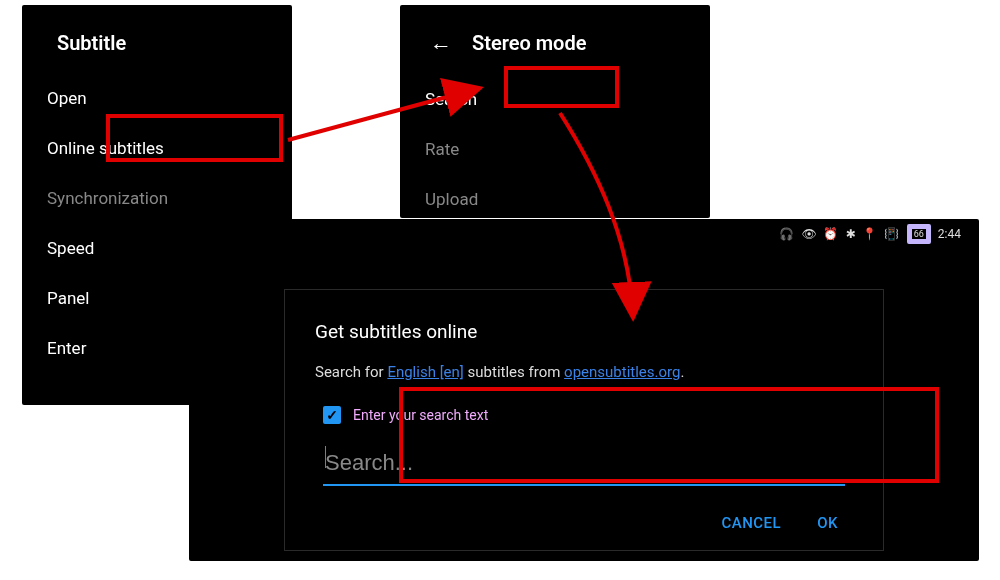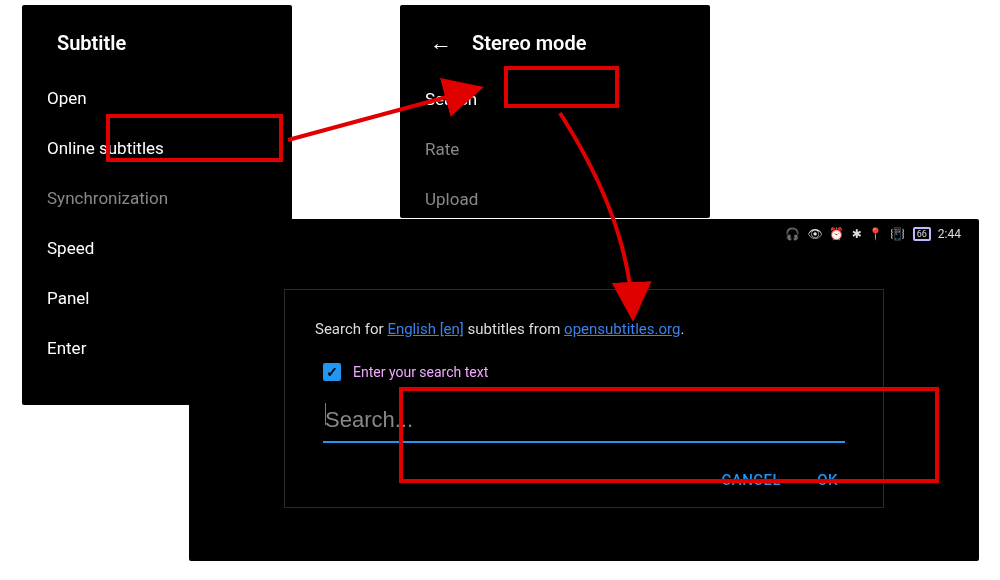--- a/index.html
+++ b/index.html
@@ -223,26 +223,27 @@
 </div>
 
 <div class="panel panel-3">
   <div class="status-bar">
     <span>🎧</span>
     <span>👁</span>
     <span>⏰</span>
     <span>✱</span>
     <span>📍</span>
     <span>📳</span>
-    <span style="border:2px solid #c4b5fd;padding:0 2px;font-size:9px;border-radius:2px;">66</span>
+    <span style="border:5px solid #c4b5fd;padding:0 2px;font-size:9px;border-radius:2px;">66</span>
     <span>2:44</span>
   </div>
 
   <div class="dialog">
     <div class="dialog-inner">
+      <div class="dialog-title">Get subtitles online</div>
       <div class="dialog-subtext">
         <span>Search for </span><a href="#">English [en]</a><span> subtitles from </span><a href="#">opensubtitles.org</a>.
       </div>
       <div class="search-row">
         <div class="checkbox-row">
           <div class="checkbox">✓</div>
           <span class="checkbox-label">Enter your search text</span>
         </div>
         <div class="search-input-wrap">
           <div class="cursor"></div>

